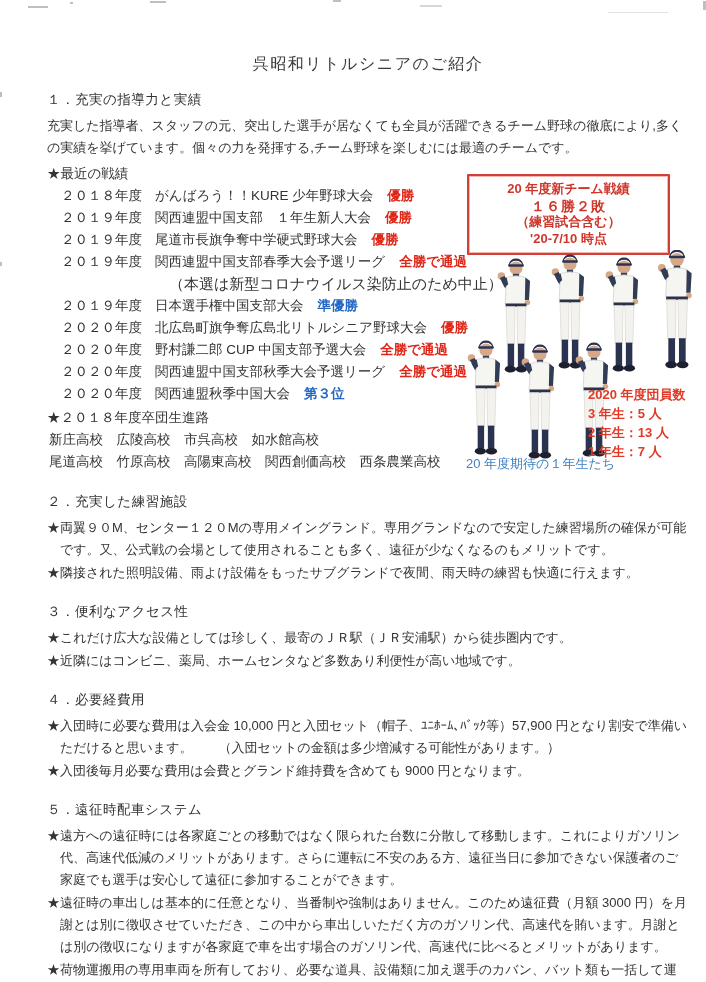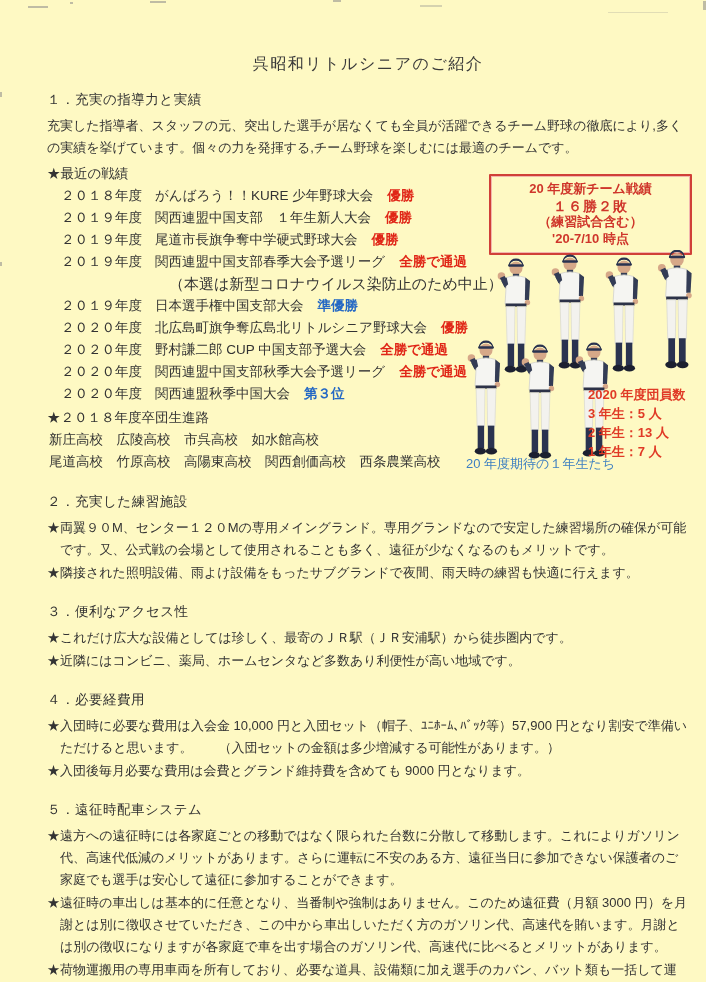--- a/index.html
+++ b/index.html
@@ -1,38 +1,38 @@
 <!DOCTYPE html>
 <html><head>
 <meta charset="utf-8">
 <style>
   html,body { margin:0; padding:0; background:#e8e8e8; }
   .page {
     position:relative; width:706px; height:982px; margin:0 auto;
-    background:#fef9c3; overflow:hidden;
+    background:#ffffff; overflow:hidden;
     font-family:"Liberation Sans", sans-serif;
     color:#333333;
   }
   .content { position:absolute; left:47px; top:54px; width:642px; }
   .doc-title { text-align:center; font-size:16px; letter-spacing:1.5px; color:#3a3a3a; margin:0 0 16px 0; font-weight:normal; }
   .sec-heading { font-size:13.5px; margin:15px 0 6px 0; letter-spacing:0.5px; }
   .intro { font-size:13px; line-height:22px; margin:0 0 6px 0; }
   .label-line { font-size:13.5px; margin:4px 0 2px 0; }
   .results { font-size:13.5px; }
   .result-row { line-height:22px; white-space:nowrap; }
   .result-row .year { display:inline-block; width:94px; margin-left:14px; }
   .result-row .event { margin-right:14px; }
   .result { font-weight:bold; }
   .result[data-color="red"]  { color:#e02617; }
   .result[data-color="blue"] { color:#2468c4; }
   .cancel-note { line-height:22px; margin-left:122px; font-size:15px; }
   .grad-line { font-size:13.5px; line-height:22px; margin-left:2px; }
   .bullet { font-size:13px; line-height:22px; margin:0 0 1px 0; padding-left:13px; text-indent:-13px; }
   .record-box {
-    position:absolute; left:489px; top:174px; width:203px;
+    position:absolute; left:467px; top:174px; width:203px;
     border:2px solid #d04038; box-shadow: inset 0 0 0 1px #f2b6ae;
     color:#cf362b; font-weight:bold; text-align:center;
     font-size:13px; line-height:16.5px; padding:5px 2px 6px 2px;
     box-sizing:border-box; border-radius:1px;
   }
   .record-box .big { font-size:14px; letter-spacing:1px; }
   .team-photo { position:absolute; left:457px; top:250px; width:246px; height:212px; }
   .roster { position:absolute; left:588px; top:385px; color:#e03a26; font-size:13px; line-height:19px; font-weight:bold; }
   .photo-caption { position:absolute; left:466px; top:455px; color:#3d7fc1; font-size:13px; }
   .artifact { position:absolute; background:#8a8a8a; opacity:0.55; }

